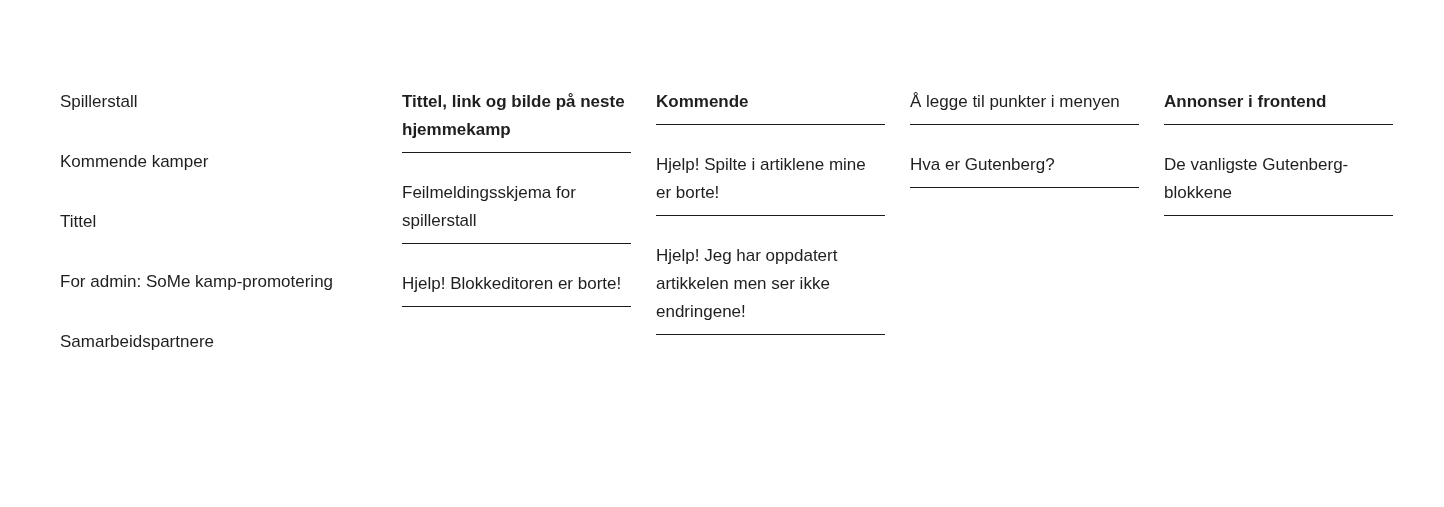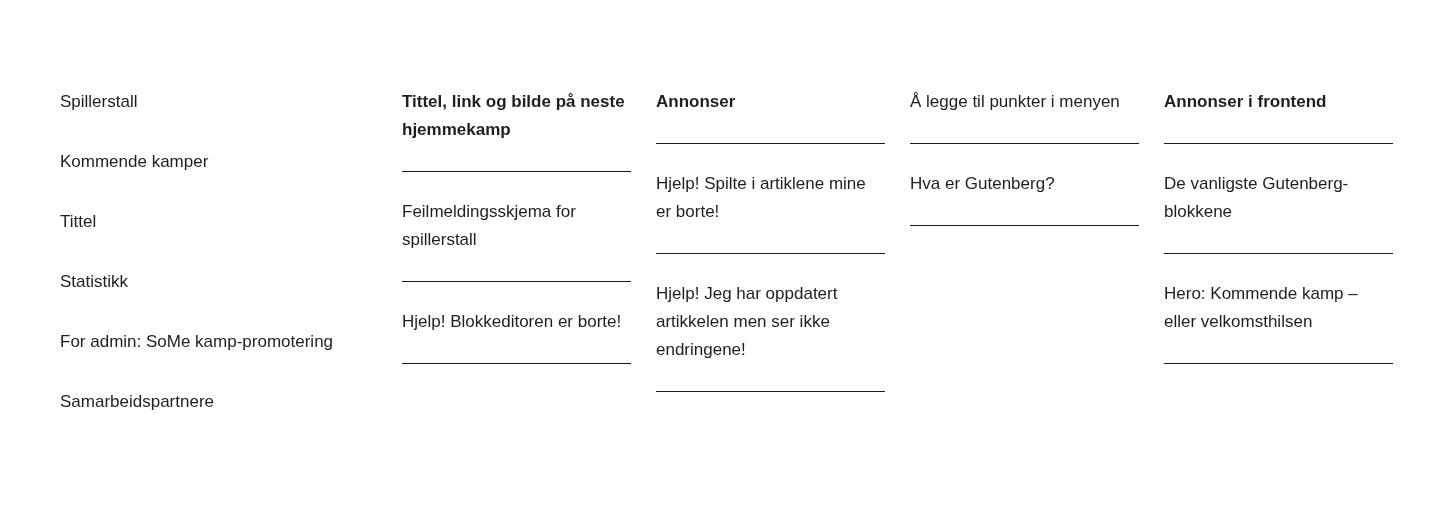--- a/index.html
+++ b/index.html
@@ -36,61 +36,59 @@
   .col:last-child { margin-right: 0; }
   .nav-item {
     font-size: 17px;
     line-height: 28px;
     margin-bottom: 32px;
     cursor: pointer;
   }
   .entry {
     font-size: 17px;
     line-height: 28px;
-    padding-bottom: 27px;
+    padding-bottom: 8px;
     border-bottom: 1.5px solid var(--divider);
     margin-bottom: 26px;
     cursor: pointer;
   }
   h2.entry {
     margin: 0 0 26px 0;
     font-size: 17px;
     font-weight: 700;
   }
 </style>
 </head>
 <body>
 
 <main class="board">
 
   <section class="col col-nav">
     <div class="nav-item">Spillerstall</div>
     <div class="nav-item">Kommende kamper</div>
     <div class="nav-item">Tittel</div>
-    <div class="nav-item">Statistikk</div>
     <div class="nav-item">For admin: SoMe kamp-promotering</div>
     <div class="nav-item">Samarbeidspartnere</div>
   </section>
 
   <section class="col">
     <h2 class="entry">Tittel, link og bilde på neste hjemmekamp</h2>
     <div class="entry">Feilmeldingsskjema for spillerstall</div>
     <div class="entry">Hjelp! Blokkeditoren er borte!</div>
   </section>
 
   <section class="col">
-    <h2 class="entry">Annonser</h2>
+    <h2 class="entry">Kommende</h2>
     <div class="entry">Hjelp! Spilte i artiklene mine er borte!</div>
     <div class="entry">Hjelp! Jeg har oppdatert artikkelen men ser ikke endringene!</div>
   </section>
 
   <section class="col">
     <div class="entry">Å legge til punkter i menyen</div>
     <div class="entry">Hva er Gutenberg?</div>
   </section>
 
   <section class="col">
     <h2 class="entry">Annonser i frontend</h2>
     <div class="entry">De vanligste Gutenberg-blokkene</div>
-    <div class="entry">Hero: Kommende kamp – eller velkomsthilsen</div>
   </section>
 
 </main>
 
 </body></html>

